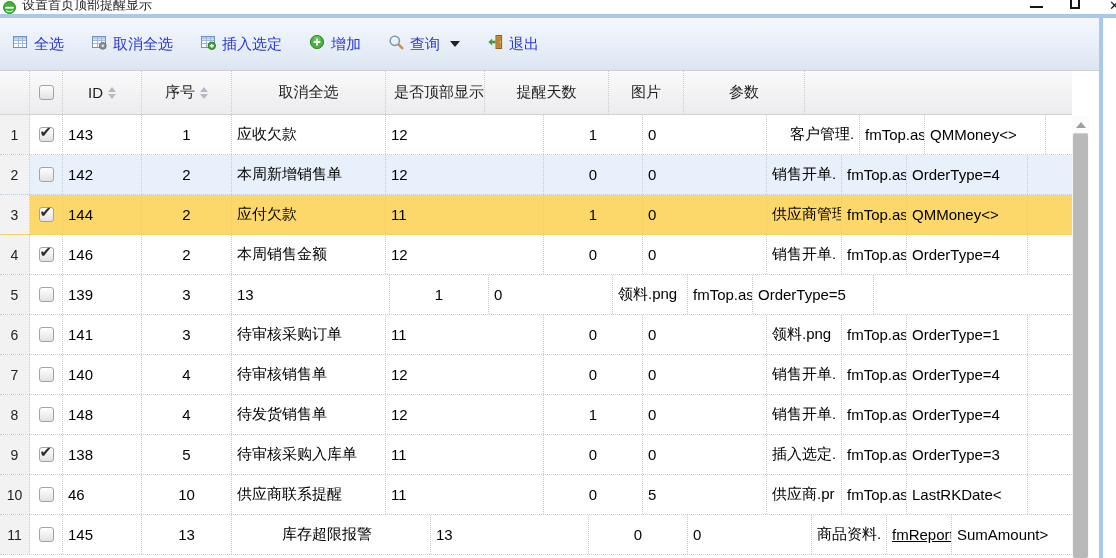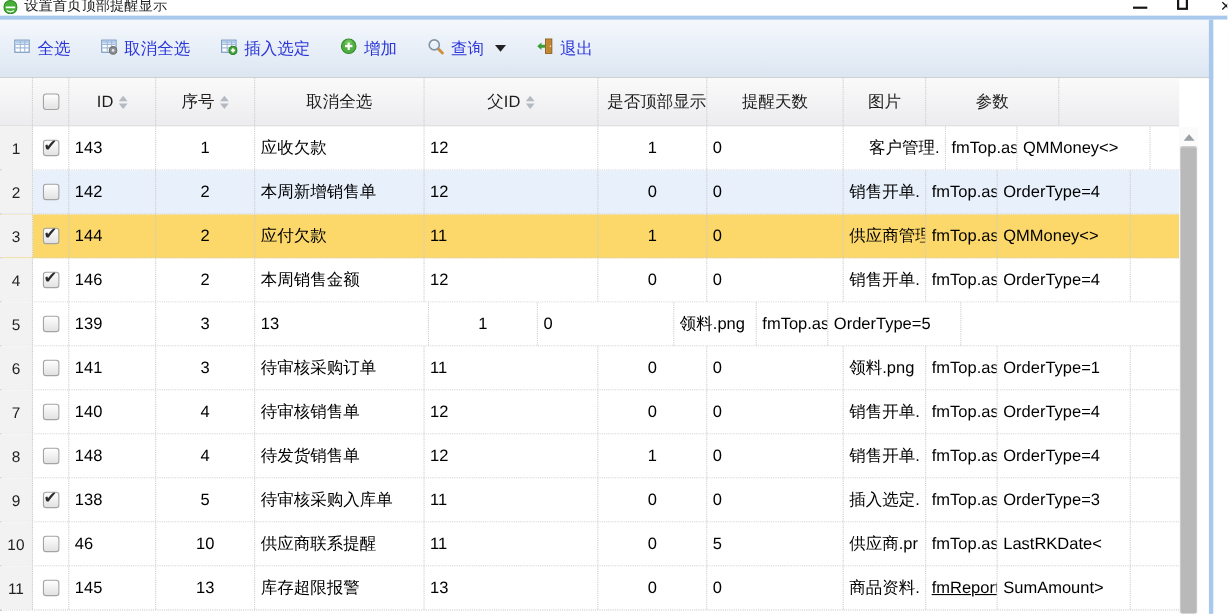--- a/index.html
+++ b/index.html
@@ -171,27 +171,20 @@
       <div class="hcell" style="width:90px">
         <span>序号</span>
         <span class="sort">
             <i class="tri-up"></i>
             <i class="tri-down"></i>
           </span>
       </div>
       <div class="hcell" style="width:154px">
         <span>取消全选</span>
       </div>
-      <div class="hcell" style="width:158px">
-        <span>父ID</span>
-        <span class="sort">
-            <i class="tri-up"></i>
-            <i class="tri-down"></i>
-          </span>
-      </div>
       <div class="hcell clipcell" style="width:99px">
         <span>是否顶部显示</span>
       </div>
       <div class="hcell" style="width:124px">
         <span>提醒天数</span>
       </div>
       <div class="hcell" style="width:75px">
         <span>图片</span>
       </div>
       <div class="hcell" style="width:121px">
@@ -359,21 +352,21 @@
           <div class="cell" style="width: 121px;">LastRKDate&lt;</div>
           <div class="cell filler"></div>
         </div>
         <div class="row">
           <div class="cell rownum-cell" style="width: 30px;">11</div>
           <div class="cell center" style="width: 33px;">
             <span class="cb"></span>
           </div>
           <div class="cell" style="width: 79px;">145</div>
           <div class="cell center" style="width: 90px;">13</div>
-          <div class="cell" style="width: 154px;">库存超限报警</div>
+          <div class="cell" style="width: 154px; margin-left: 45px;">库存超限报警</div>
           <div class="cell" style="width: 158px;">13</div>
           <div class="cell center" style="width: 99px;">0</div>
           <div class="cell" style="width: 124px;">0</div>
           <div class="cell" style="width: 75px;">商品资料.</div>
           <div class="cell" style="width: 65px; text-decoration: underline;">fmReport</div>
           <div class="cell" style="width: 121px;">SumAmount&gt;</div>
           <div class="cell filler"></div>
         </div>
       </div>
   </div>

